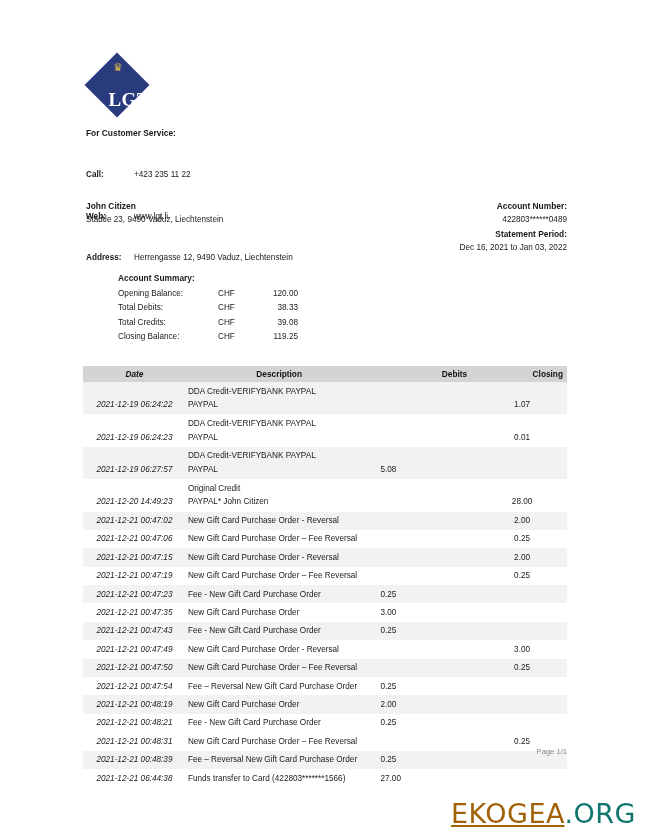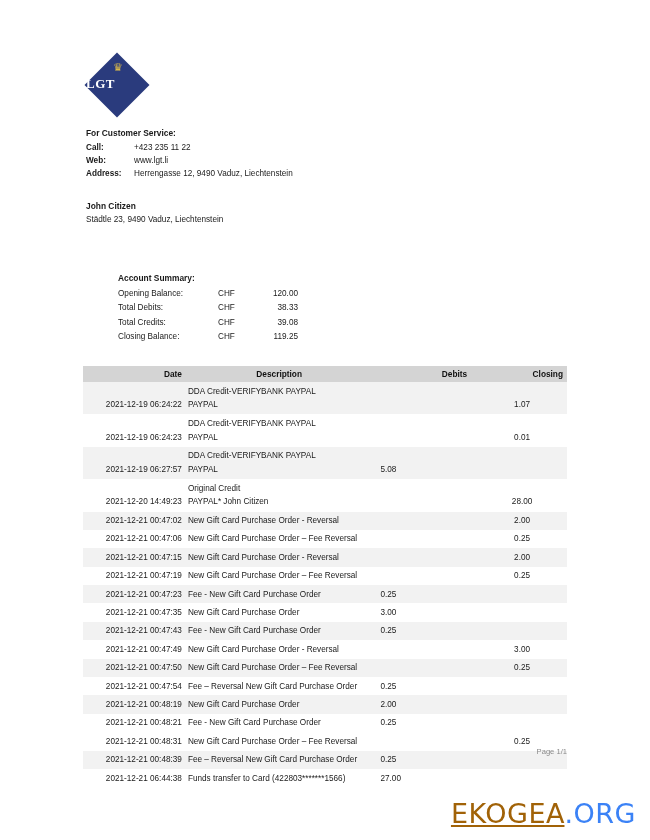--- a/index.html
+++ b/index.html
@@ -46,25 +46,25 @@
     width: 64px;
     text-align: center;
     font-size: 11px;
     line-height: 11px;
     color: #d8b84a;
     letter-spacing: 0px;
   }
   .logo-text {
     position: absolute;
     left: 0;
-    top: 20px;
+    top: 36px;
     width: 64px;
-    text-align: left;
+    text-align: right;
     font-family: "Liberation Serif", serif;
-    font-size: 13px;
+    font-size: 19px;
     line-height: 19px;
     font-weight: 700;
     color: #ffffff;
     letter-spacing: 0.5px;
   }
 
   
   .cs-block {
     position: absolute;
     left: 86px;
@@ -72,20 +72,21 @@
     font-size: 8.2px;
     line-height: 13.3px;
   }
   .cs-title {
     font-weight: 700;
     font-size: 8.4px;
     margin-bottom: 0.5px;
   }
   .cs-row {
     display: flex;
+    margin-top: 28px;
   }
   .cs-label {
     width: 48px;
     font-weight: 700;
     flex: 0 0 48px;
   }
   .cs-value {
     white-space: nowrap;
     text-align: center;
   }
@@ -171,21 +172,21 @@
     color: #111;
   }
   .tx-table td {
     padding: 0;
     vertical-align: bottom;
     color: #1a1a1a;
   }
   .tx-table tr.odd td { background: #f2f2f2; }
   .tx-table tr.even td { background: #ffffff; }
 
-  .col-date   { width: 100px; text-align: right;  padding-left: 4px !important; }
+  .col-date   { width: 100px; text-align: center;  padding-left: 4px !important; font-style: italic; }
   .col-desc   { width: 198px; text-align: left;  padding-left: 6px !important; }
   .col-debit  { width: 96px;  text-align: left;  padding-left: 4px !important; }
   .col-credit { width: 86px;  text-align: center; padding-right: 4px !important; }
 
   th.col-desc   { text-align: center; padding-left: 0 !important; }
   th.col-debit  { text-align: right; padding-right: 14px !important; padding-left: 0 !important;}
   th.col-credit { text-align: right; padding-right: 4px !important; }
 
   .cell-inner {
     display: block;
@@ -212,21 +213,21 @@
   .watermark {
     position: absolute;
     right: 14px;
     top: 798px;
     font-size: 27px;
     letter-spacing: 0.5px;
     font-family: "DejaVu Sans", sans-serif;
     font-weight: 400;
   }
   .wm-dark { color: #a16207; text-decoration: underline; }
-  .wm-green { color: #3b82f6; }
+  .wm-green { color: #0f766e; }
 </style>
 </head>
 <body>
 
 <div class="page">
 
   <div class="logo-wrap">
     <div class="logo-diamond"></div>
     <div class="logo-crown">♛</div>
     <div class="logo-text">LGT</div>
@@ -246,20 +247,26 @@
       <span class="cs-label">Address:</span>
       <span class="cs-value">Herrengasse 12, 9490 Vaduz, Liechtenstein</span>
     </div>
   </div>
 
   <div class="cust-block">
     <div class="cust-name">John Citizen</div>
     <div class="cust-addr">Städtle 23, 9490 Vaduz, Liechtenstein</div>
   </div>
 
+  <div class="acct-block">
+    <div class="acct-label">Account Number:</div>
+    <div class="acct-value">422803******0489</div>
+    <div class="acct-label">Statement Period:</div>
+    <div class="acct-value">Dec 16, 2021 to Jan 03, 2022</div>
+  </div>
 
   <div class="summary">
     <div class="summary-title">Account Summary:</div>
     <div class="sum-row">
       <span class="sum-label">Opening Balance:</span>
       <span class="sum-cur">CHF</span>
       <span class="sum-amt">120.00</span>
     </div>
     <div class="sum-row">
       <span class="sum-label">Total Debits:</span>

